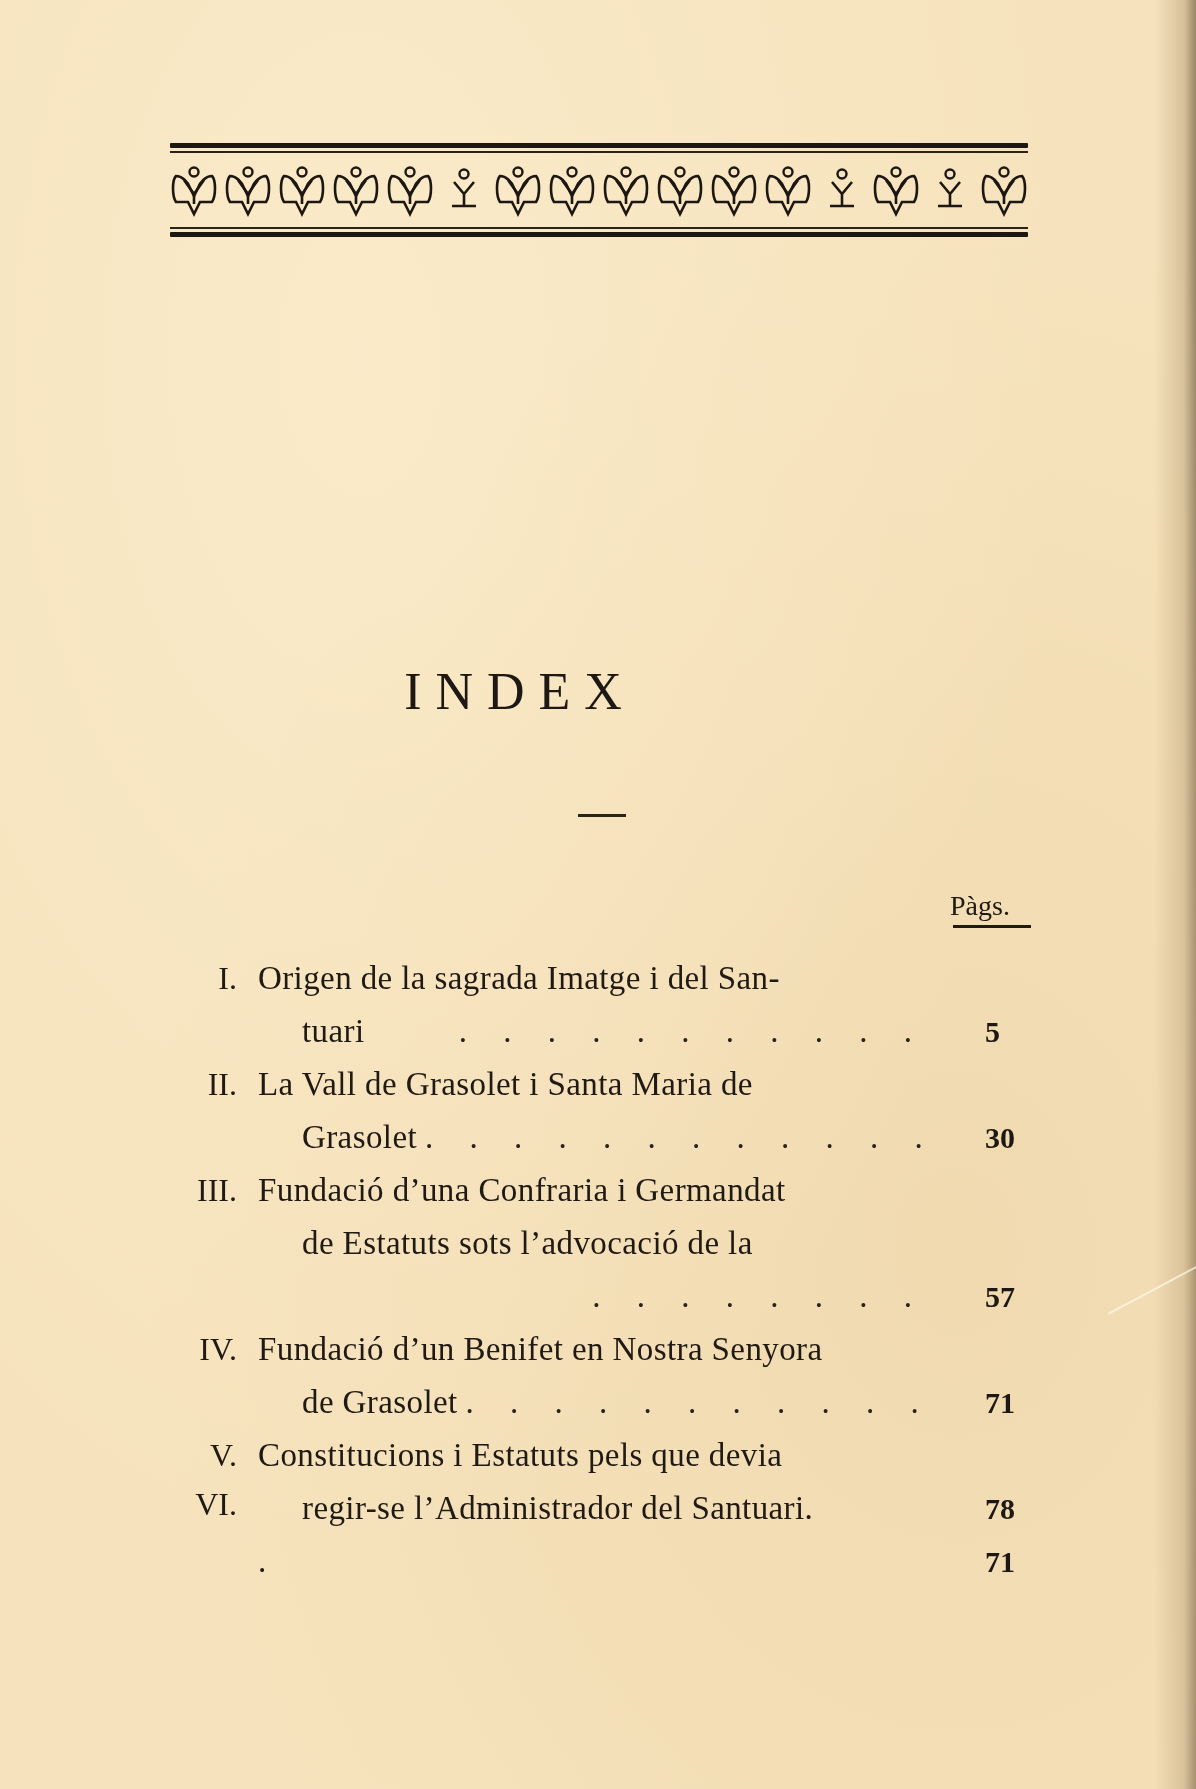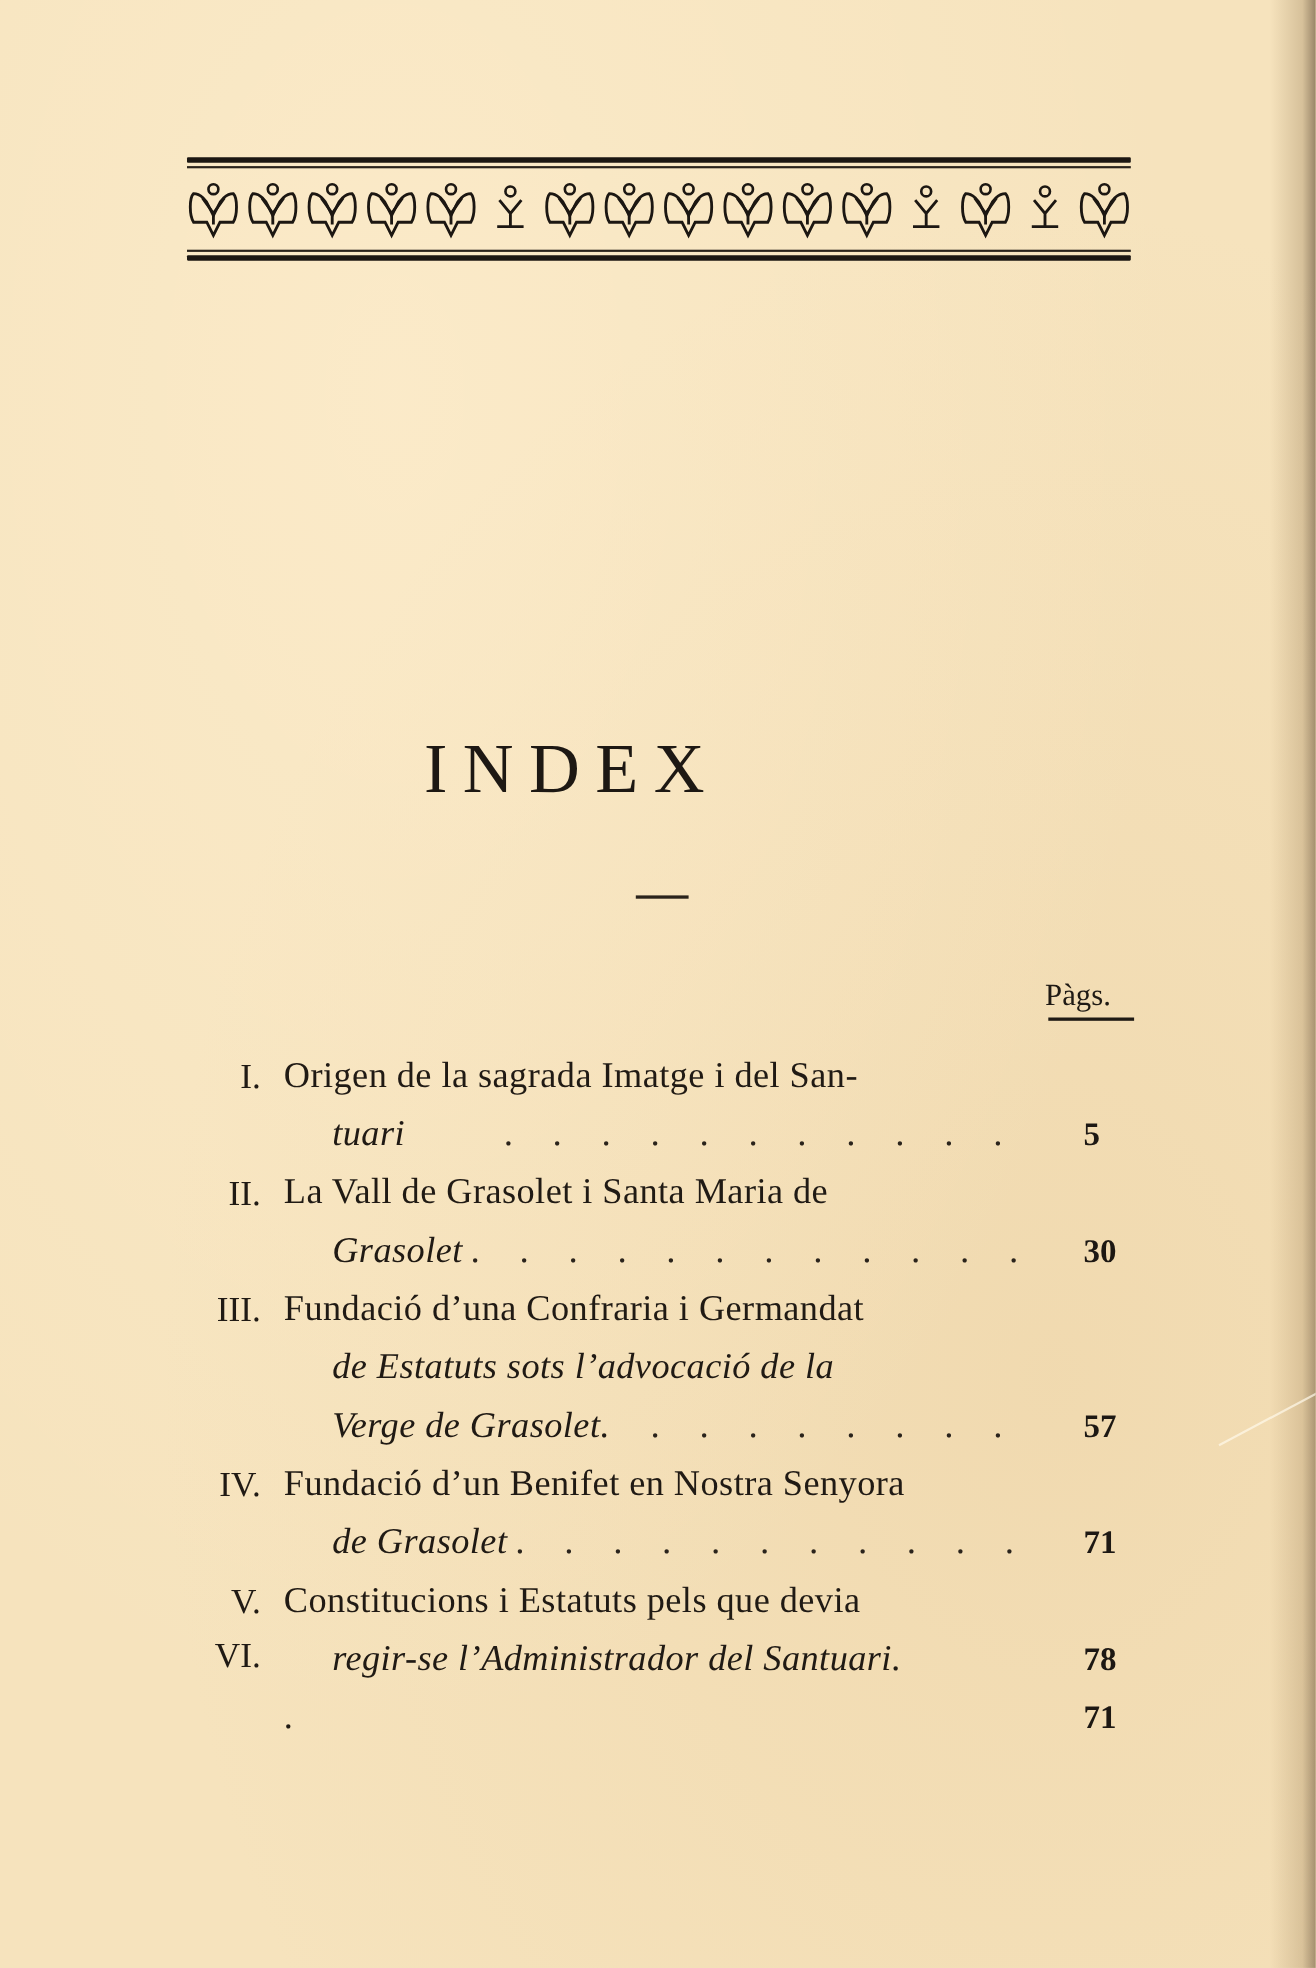--- a/index.html
+++ b/index.html
@@ -63,21 +63,21 @@
       height: 56px;
     }
     .tulip svg { width: 48px; height: 56px; display: block; }
 
     .title {
       position: absolute;
       left: 0;
       width: 1028px;
       top: 662px;
       text-align: center;
-      font-size: 64px;
+      font-size: 52px;
       letter-spacing: 14px;
       font-weight: normal;
       color: #1d1813;
       padding-left: 12px;
       box-sizing: border-box;
     }
     .title-dash {
       position: absolute;
       left: 578px;
       top: 814px;
@@ -131,21 +131,20 @@
       display: flex;
       justify-content: space-between;
     }
     .text-first span { display: inline-block; }
     .text-cont {
       left: 302px;
       width: 624px;
       display: flex;
       justify-content: space-between;
       letter-spacing: 0.4px;
-      font-style: italic;
     }
     .text-cont .leader {
       flex: 1;
       overflow: hidden;
       padding-left: 8px;
       letter-spacing: 14px;
       text-align: right;
       color: #2a231b;
     }
     .pageno {
@@ -329,21 +328,20 @@
 
     <div>
       <div class="line numeral" style="top:1164px">III.</div>
       <div class="line text-first" style="top:1164px">
         <span>Fundació d’una Confraria i Germandat</span>
       </div>
       <div class="line text-cont" style="top:1217px">
         <span>de Estatuts sots l’advocació de la</span>
       </div>
       <div class="line text-cont" style="top:1270px">
-        <span>Verge de Grasolet.</span>
         <span class="leader">. . . . . . . .</span>
       </div>
       <div class="line pageno" style="top:1270px">57</div>
     </div>
 
     <div>
       <div class="line numeral" style="top:1323px">IV.</div>
       <div class="line text-first" style="top:1323px">
         <span>Fundació d’un Benifet en Nostra Senyora</span>
       </div>

